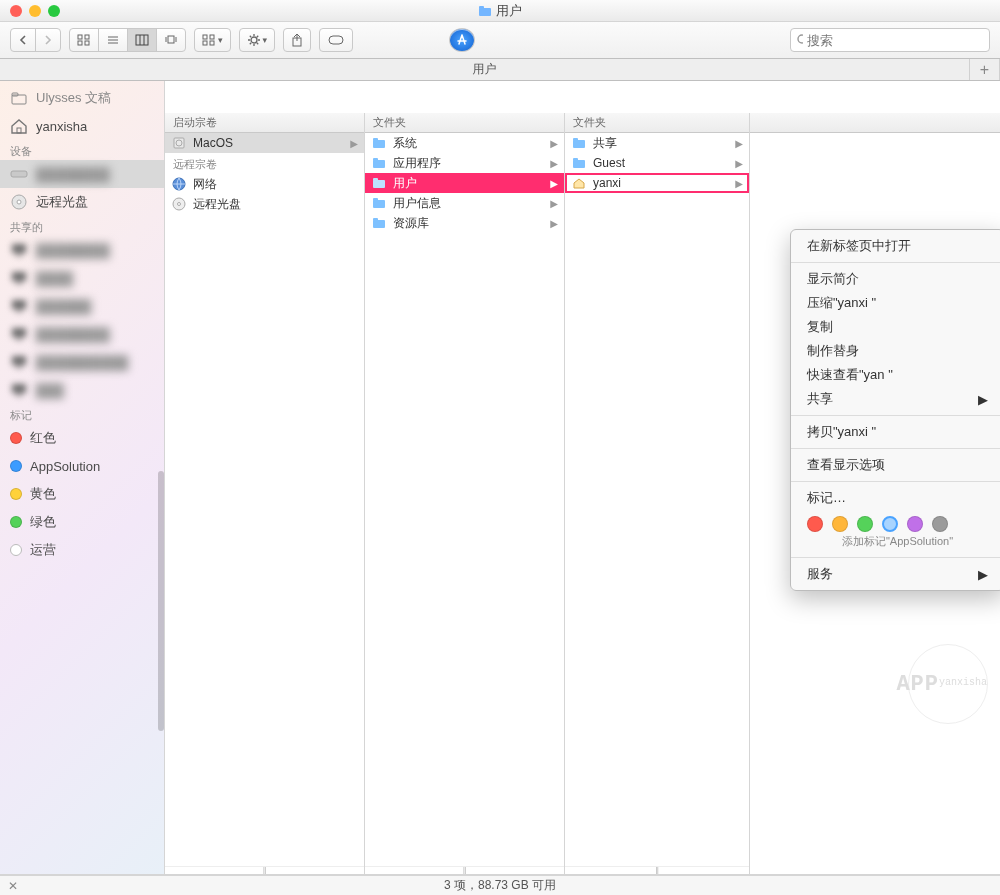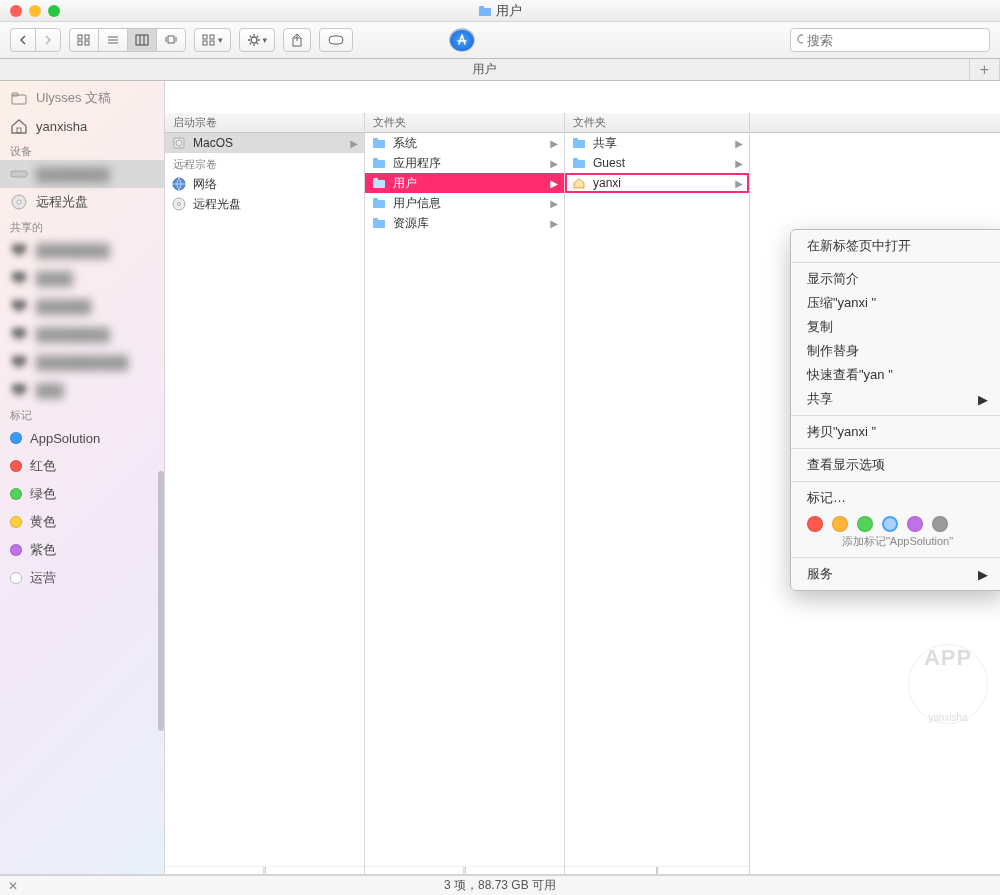--- a/index.html
+++ b/index.html
@@ -126,22 +126,22 @@
 }
 .status{
   position:absolute;left:0;right:0;bottom:0;height:20px;
   background:#f6f6f6;border-top:1px solid #d5d5d5;
   display:flex;align-items:center;justify-content:center;font-size:12px;color:#555;
 }
 .status .x{position:absolute;left:8px;color:#888;}
 
 .watermark{
   position:absolute;right:12px;bottom:150px;width:80px;height:80px;border-radius:50%;
-  border:1px solid #eee;display:flex;flex-direction:column;align-items:center;justify-content:space-between;
-  color:#ddd;z-index:5;
+  border:1px solid #eee;display:flex;align-items:center;justify-content:flex-end;
+  color:#ddd;z-index:5;font-family:Liberation Mono, monospace;
 }
 .watermark .big{font-size:22px;font-weight:700;letter-spacing:1px;}
 .watermark .sm{font-size:10px;margin-top:-4px;}
 
 .sb-scroll{position:absolute;right:0;top:390px;width:6px;height:260px;background:rgba(0,0,0,0.18);border-radius:3px;}
 
 svg{display:block;}
 </style>
 </head>
 <body>
@@ -365,38 +365,34 @@
           <svg width="16" height="14">
             <rect x="1" y="1" width="14" height="9" fill="#6b6b6b"></rect>
             <rect x="5" y="11" width="6" height="2" fill="#6b6b6b"></rect>
           </svg>
         </span>
         <span class="blur">███</span>
       </div>
 
     <div class="sb-head">标记</div>
     <div class="sb-item">
+        <span class="tag-dot" style="background:#ff5a4d;"></span>
+        <span>红色</span>
+      </div>
+    <div class="sb-item">
         <span class="tag-dot" style="background:#3b9cff;"></span>
         <span>AppSolution</span>
       </div>
     <div class="sb-item">
-        <span class="tag-dot" style="background:#ff5a4d;"></span>
-        <span>红色</span>
+        <span class="tag-dot" style="background:#ffd23a;"></span>
+        <span>黄色</span>
       </div>
     <div class="sb-item">
         <span class="tag-dot" style="background:#55d25a;"></span>
         <span>绿色</span>
-      </div>
-    <div class="sb-item">
-        <span class="tag-dot" style="background:#ffd23a;"></span>
-        <span>黄色</span>
-      </div>
-    <div class="sb-item">
-        <span class="tag-dot" style="background:#c070e8;"></span>
-        <span>紫色</span>
       </div>
     <div class="sb-item">
         <span class="tag-dot" style="background:#fff;border:1.5px solid #bbb;"></span>
         <span>运营</span>
       </div>
 
     <div class="sb-scroll"></div>
   </div>
 
   <div class="columns">

